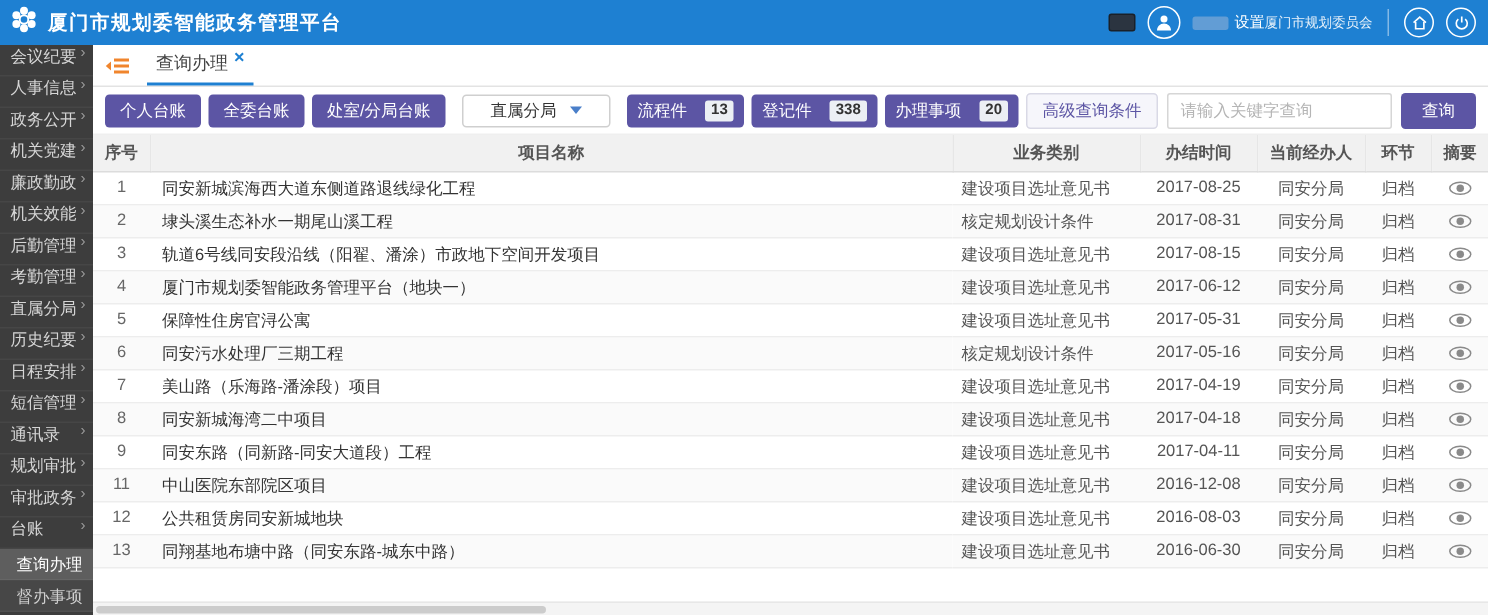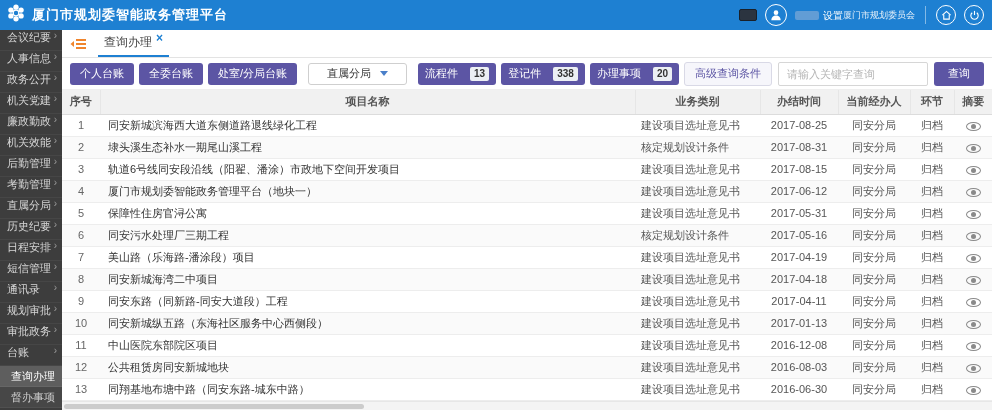--- a/index.html
+++ b/index.html
@@ -345,29 +345,20 @@
               <tr>
                 <td class="c-idx">9</td>
                 <td class="c-name">同安东路（同新路-同安大道段）工程</td>
                 <td class="c-cat">建设项目选址意见书</td>
                 <td class="c-date">2017-04-11</td>
                 <td class="c-handler">同安分局</td>
                 <td class="c-step">归档</td>
                 <td class="c-eye"><span class="eye"><i></i></span></td>
               </tr>
               <tr>
-                <td class="c-idx">10</td>
-                <td class="c-name">同安新城纵五路（东海社区服务中心西侧段）</td>
-                <td class="c-cat">建设项目选址意见书</td>
-                <td class="c-date">2017-01-13</td>
-                <td class="c-handler">同安分局</td>
-                <td class="c-step">归档</td>
-                <td class="c-eye"><span class="eye"><i></i></span></td>
-              </tr>
-              <tr>
                 <td class="c-idx">11</td>
                 <td class="c-name">中山医院东部院区项目</td>
                 <td class="c-cat">建设项目选址意见书</td>
                 <td class="c-date">2016-12-08</td>
                 <td class="c-handler">同安分局</td>
                 <td class="c-step">归档</td>
                 <td class="c-eye"><span class="eye"><i></i></span></td>
               </tr>
               <tr>
                 <td class="c-idx">12</td>

